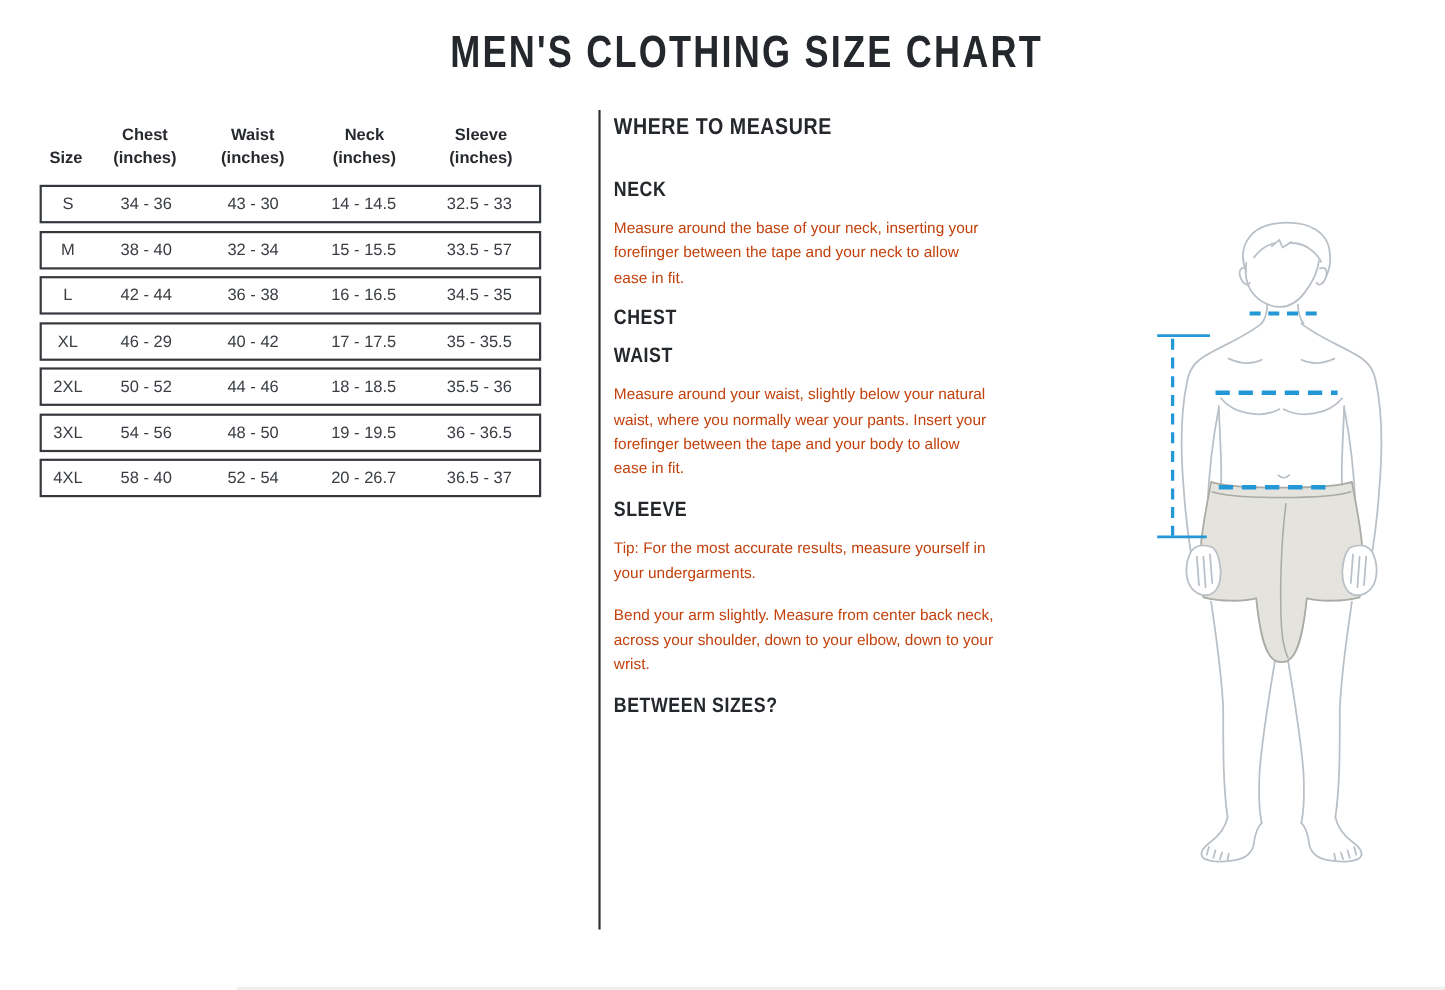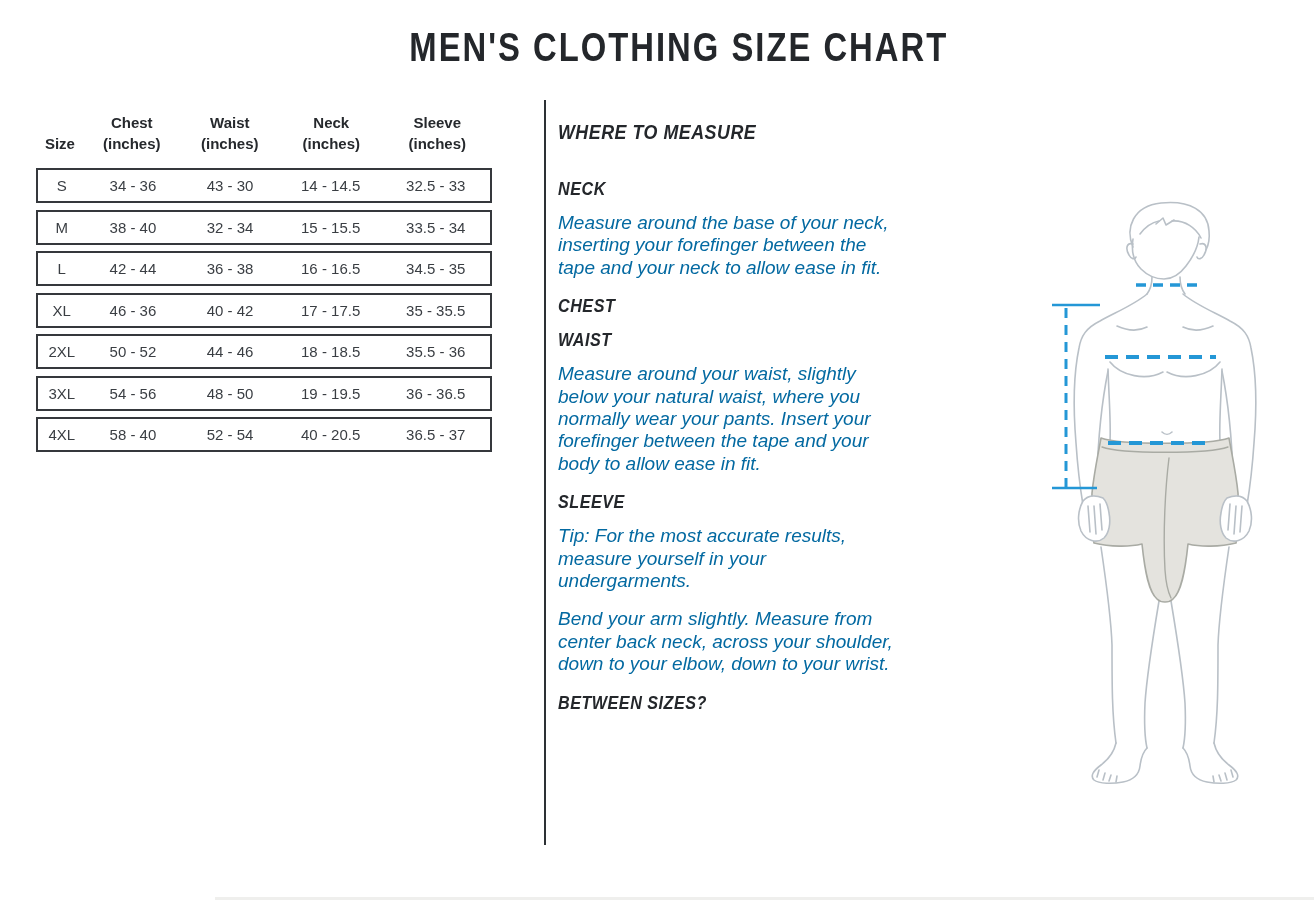--- a/index.html
+++ b/index.html
@@ -26,25 +26,25 @@
     display:grid;grid-template-columns:10.5% 21% 22% 22.5% 24%;
     align-items:center;height:35px;box-sizing:border-box;
     border:2px solid #35383c;background:#fff;margin-bottom:6.5px;
   }
   .td{text-align:center;font-size:15px;color:#3a3e43;}
 
   
   .divider{position:absolute;left:544px;top:100px;width:2px;height:745px;background:#2d3135;}
 
   
-  .guide{position:absolute;left:558px;top:120px;width:346px;font-style:italic;}
+  .guide{position:absolute;left:558px;top:104px;width:346px;}
   .guide-title{font-size:21px;font-weight:800;color:#24272b;margin:0 0 34px 0;white-space:nowrap;}
   .sec-h{font-size:19px;font-weight:800;color:#24272b;margin:0 0 12px 0;white-space:nowrap;}
   .guide .condensed{display:inline-block;transform:scaleX(0.85);transform-origin:0 50%;letter-spacing:0.6px;}
-  .guide p{font-size:19px;line-height:22.4px;color:#0369a1;margin:0 0 16px 0;}
+  .guide p{font-size:14px;line-height:22.4px;color:#c2410c;margin:0 0 16px 0;}
   .guide p.last{margin-bottom:0;}
 
   
   .figure-wrap{position:absolute;left:1020px;top:195px;width:290px;height:640px;}
 
   
   .bottom-artifact{position:absolute;left:215px;right:0;bottom:0;height:3px;background:#efefed;}
 </style>
 </head>
 <body>
@@ -84,32 +84,32 @@
       <div class="td">34 - 36</div>
       <div class="td">43 - 30</div>
       <div class="td">14 - 14.5</div>
       <div class="td">32.5 - 33</div>
     </div>
     <div class="trow">
       <div class="td">M</div>
       <div class="td">38 - 40</div>
       <div class="td">32 - 34</div>
       <div class="td">15 - 15.5</div>
-      <div class="td">33.5 - 34</div>
+      <div class="td">33.5 - 57</div>
     </div>
     <div class="trow">
       <div class="td">L</div>
       <div class="td">42 - 44</div>
       <div class="td">36 - 38</div>
       <div class="td">16 - 16.5</div>
       <div class="td">34.5 - 35</div>
     </div>
     <div class="trow">
       <div class="td">XL</div>
-      <div class="td">46 - 36</div>
+      <div class="td">46 - 29</div>
       <div class="td">40 - 42</div>
       <div class="td">17 - 17.5</div>
       <div class="td">35 - 35.5</div>
     </div>
     <div class="trow">
       <div class="td">2XL</div>
       <div class="td">50 - 52</div>
       <div class="td">44 - 46</div>
       <div class="td">18 - 18.5</div>
       <div class="td">35.5 - 36</div>
@@ -118,21 +118,21 @@
       <div class="td">3XL</div>
       <div class="td">54 - 56</div>
       <div class="td">48 - 50</div>
       <div class="td">19 - 19.5</div>
       <div class="td">36 - 36.5</div>
     </div>
     <div class="trow">
       <div class="td">4XL</div>
       <div class="td">58 - 40</div>
       <div class="td">52 - 54</div>
-      <div class="td">40 - 20.5</div>
+      <div class="td">20 - 26.7</div>
       <div class="td">36.5 - 37</div>
     </div>
   </div>
 
   <div class="divider"></div>
 
   <div class="guide">
     <h2 class="guide-title"><span class="condensed">WHERE TO MEASURE</span></h2>
 
     <h3 class="sec-h"><span class="condensed">NECK</span></h3>

